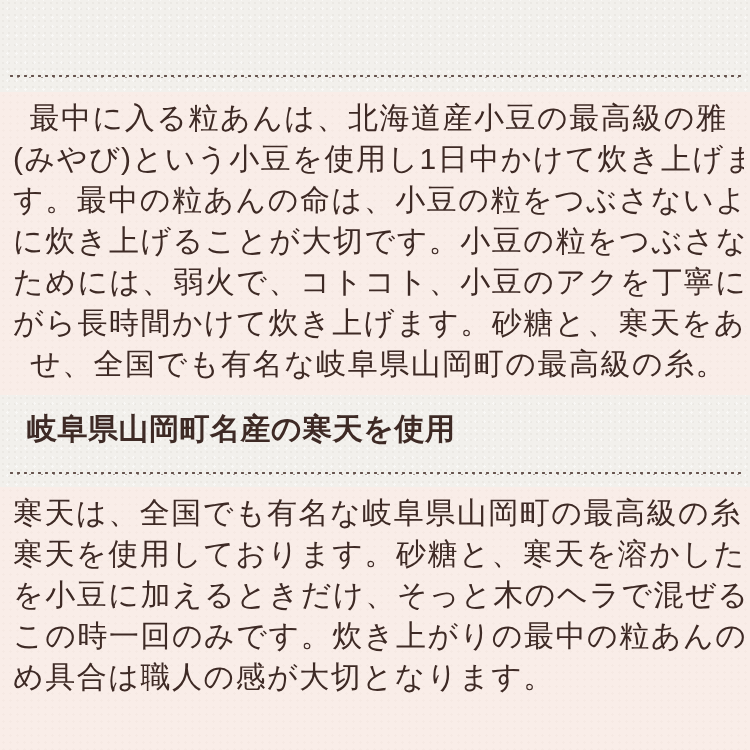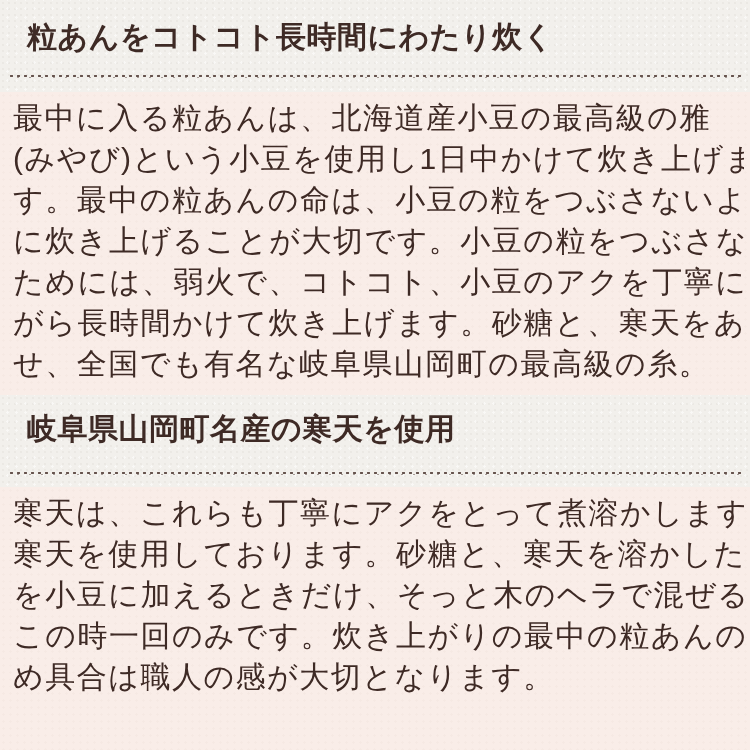--- a/index.html
+++ b/index.html
@@ -63,42 +63,41 @@
   
   .para {
     position: relative;
     width: 750px;
     background-color: #f9ede8;
     background-image:
       radial-gradient(circle, rgba(170,120,110,0.04) 1px, rgba(170,120,110,0) 1.2px);
     background-size: 7px 7px;
     padding: 0;
   }
-  .para.p1 { height: 303px; }
+  .para.p1 { height: 303px; text-align: center; }
   .para.p2 { height: 263px; }
   .para .lines {
     padding: 5px 6px 0 13px;
   }
   .line {
     font-size: 30px;
     line-height: 41px;
     letter-spacing: 1.5px;
     white-space: nowrap;
     overflow: hidden;
     color: #3e2a25;
   }
 </style>
 </head>
 <body>
 
 <div class="page">
 
   <section>
     <div class="band s1">
-      <h2>粒あんをコトコト長時間にわたり炊く</h2>
       <div class="dots"></div>
     </div>
     <div class="para p1">
       <div class="lines">
         <div class="line">最中に入る粒あんは、北海道産小豆の最高級の雅</div>
         <div class="line">(みやび)という小豆を使用し1日中かけて炊き上げま</div>
         <div class="line">す。最中の粒あんの命は、小豆の粒をつぶさないよう</div>
         <div class="line">に炊き上げることが大切です。小豆の粒をつぶさない</div>
         <div class="line">ためには、弱火で、コトコト、小豆のアクを丁寧にとりな</div>
         <div class="line">がら長時間かけて炊き上げます。砂糖と、寒天をあわ</div>
@@ -107,21 +106,21 @@
     </div>
   </section>
 
   <section>
     <div class="band s2">
       <h2>岐阜県山岡町名産の寒天を使用</h2>
       <div class="dots"></div>
     </div>
     <div class="para p2">
       <div class="lines">
-        <div class="line">寒天は、これらも丁寧にアクをとって煮溶かします</div>
+        <div class="line">寒天は、全国でも有名な岐阜県山岡町の最高級の糸</div>
         <div class="line">寒天を使用しております。砂糖と、寒天を溶かしたもの</div>
         <div class="line">を小豆に加えるときだけ、そっと木のヘラで混ぜるだけ</div>
         <div class="line">この時一回のみです。炊き上がりの最中の粒あんの詰</div>
         <div class="line">め具合は職人の感が大切となります。</div>
       </div>
     </div>
   </section>
 
 </div>
 

